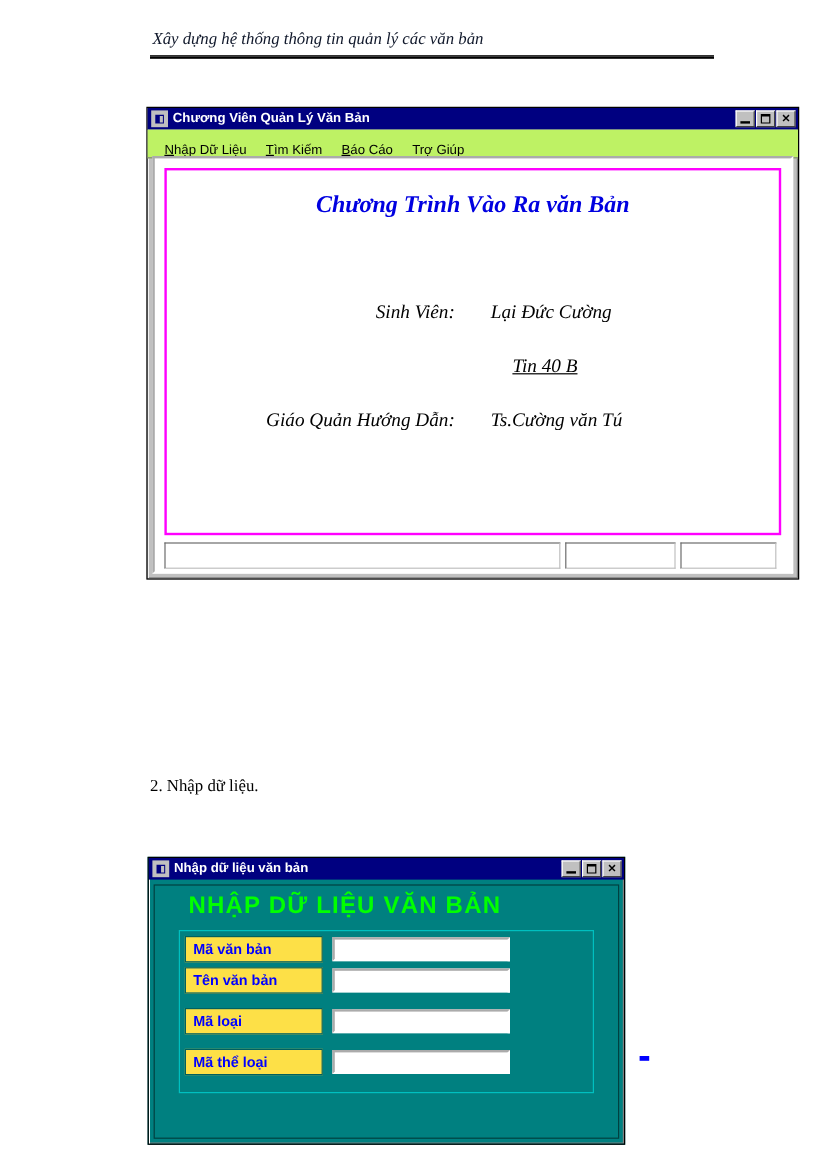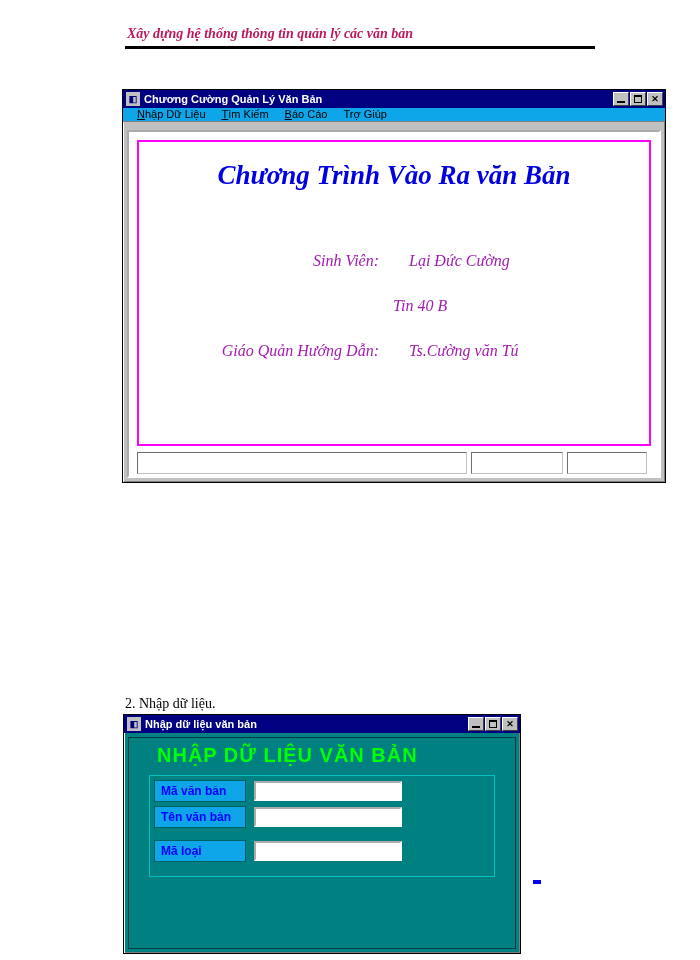--- a/index.html
+++ b/index.html
@@ -8,23 +8,23 @@
     height: 960px;
     background: #fff;
     font-family: "Times New Roman", serif;
     position: relative;
   }
   .page-header {
     position: absolute;
     left: 127px;
     top: 26px;
     font-style: italic;
-    font-weight: bold;
+    font-weight: normal;
     font-size: 14px;
-    color: #be185d;
+    color: #0f172a;
   }
   .header-rule {
     position: absolute;
     left: 125px;
     top: 46px;
     width: 470px;
     height: 3px;
     border-top: 1px solid #000;
     border-bottom: 2px solid #000;
   }
@@ -77,26 +77,26 @@
     justify-content: center;
     font-family: Arial, sans-serif;
     font-size: 9px;
     font-weight: bold;
     color: #000;
     cursor: pointer;
   }
   .min-glyph { width: 8px; height: 2px; background: #000; margin-top: 6px;}
   .max-glyph { width: 8px; height: 8px; border: 1px solid #000; border-top-width: 2px;}
   .menubar {
-    height: 14px;
-    background: #0ea5e9;
+    height: 24px;
+    background: #bef264;
     font-family: "MS Sans Serif", Arial, sans-serif;
     font-size: 11px;
     display: flex;
-    align-items: flex-start;
+    align-items: flex-end;
     padding-left: 6px;
     border-bottom: 1px solid #808080;
   }
   .menu-item {
     padding: 0 8px;
     cursor: pointer;
   }
   .menu-item .ul { text-decoration: underline; }
   .win1-client {
     position: absolute;
@@ -116,29 +116,29 @@
     border: 2px solid #ff00ff;
     background: #fff;
   }
   .big-title {
     position: absolute;
     left: 0; right: 0; top: 18px;
     text-align: center;
     font-family: "Brush Script MT", "Segoe Script", cursive;
     font-style: italic;
     font-weight: bold;
-    font-size: 27px;
+    font-size: 20px;
     color: #0000e0;
   }
   .info-row {
     position: absolute;
     font-family: "Segoe Script", "Brush Script MT", cursive;
     font-style: italic;
     font-size: 16px;
-    color: #a21caf;
+    color: #000000;
   }
   .info-label { position: absolute; text-align: right; }
   .info-value { position: absolute; text-align: center; }
   .status-seg {
     position: absolute;
     bottom: 2px;
     height: 22px;
     border: 1px inset #c0c0c0;
     background: #fff;
     font-family: "MS Sans Serif", Arial, sans-serif;
@@ -148,21 +148,20 @@
     justify-content: center;
     color: #000;
   }
   
   .section2 {
     position: absolute;
     left: 125px;
     top: 648px;
     font-size: 14px;
     color: #000;
-    margin-top: 48px;
   }
   
   .win2 {
     position: absolute;
     left: 123px;
     top: 714px;
     width: 398px;
     height: 240px;
     background: #008080;
     border: 1px solid #000;
@@ -187,24 +186,24 @@
     border: 1px solid #00c0c0;
     padding-bottom: 10px;
   }
   .form-row {
     display: flex;
     align-items: center;
     margin: 4px 0;
     padding-left: 4px;
   }
   .form-label {
-    width: 92px;
+    width: 115px;
     height: 22px;
     border: 1px solid #006060;
-    background: #0ea5e9;
+    background: #fde047;
     color: #0000ff;
     font-family: Arial, sans-serif;
     font-weight: bold;
     font-size: 12px;
     display: flex;
     align-items: center;
     padding-left: 6px;
   }
   .form-input {
     width: 148px;
@@ -225,21 +224,21 @@
 </style>
 </head>
 <body>
 
 <div class="page-header">Xây dựng hệ thống thông tin quản lý các văn bản</div>
 <div class="header-rule"></div>
 
 <div class="win1">
   <div class="titlebar">
     <span class="title-icon">◧</span>
-    <span class="title-text">Chương Cường Quản Lý Văn Bản</span>
+    <span class="title-text">Chương Viên Quản Lý Văn Bản</span>
     <span class="ctrl-btns">
       <span class="ctrl-btn">
           <span class="min-glyph"></span>
         </span>
       <span class="ctrl-btn">
           <span class="max-glyph"></span>
         </span>
       <span class="ctrl-btn">
           <span>✕</span>
         </span>
@@ -251,21 +250,21 @@
     <span class="menu-item"><span class="ul">B</span><span>áo Cáo</span></span>
     <span class="menu-item"><span>Trợ Giúp</span></span>
   </div>
   <div class="win1-client">
     <div class="inner-panel">
       <div class="big-title">Chương Trình Vào Ra văn Bản</div>
 
       <span class="info-row info-label" style="left:40px;top:110px;width:200px;">Sinh Viên:</span>
       <span class="info-row info-value" style="left:270px;top:110px;">Lại Đức Cường</span>
 
-      <span class="info-row info-value" style="left:254px;top:155px;">Tin 40 B</span>
+      <span class="info-row info-value" style="left:288px;top:155px;text-decoration:underline;">Tin 40 B</span>
 
       <span class="info-row info-label" style="left:40px;top:200px;width:200px;">Giáo Quản Hướng Dẫn:</span>
       <span class="info-row info-value" style="left:270px;top:200px;">Ts.Cường văn Tú</span>
     </div>
     <div class="status-seg" style="left:8px;width:330px;"></div>
     <div class="status-seg" style="left:342px;width:92px;"></div>
     <div class="status-seg" style="left:438px;width:80px;"></div>
   </div>
 </div>
 
@@ -295,17 +294,21 @@
         <input class="form-input" type="text" value="" style="">
       </div>
       <div class="form-row">
         <div class="form-label">Tên văn bản</div>
         <input class="form-input" type="text" value="" style="">
       </div>
       <div class="form-row" style="margin-top:12px;">
         <div class="form-label">Mã loại</div>
         <input class="form-input" type="text" value="" style="">
       </div>
+      <div class="form-row" style="margin-top:12px;">
+        <div class="form-label">Mã thể loại</div>
+        <input class="form-input" type="text" value="" style="">
+      </div>
     </div>
   </div>
 </div>
 
 <div class="blue-dot"></div>
 
 </body></html>

